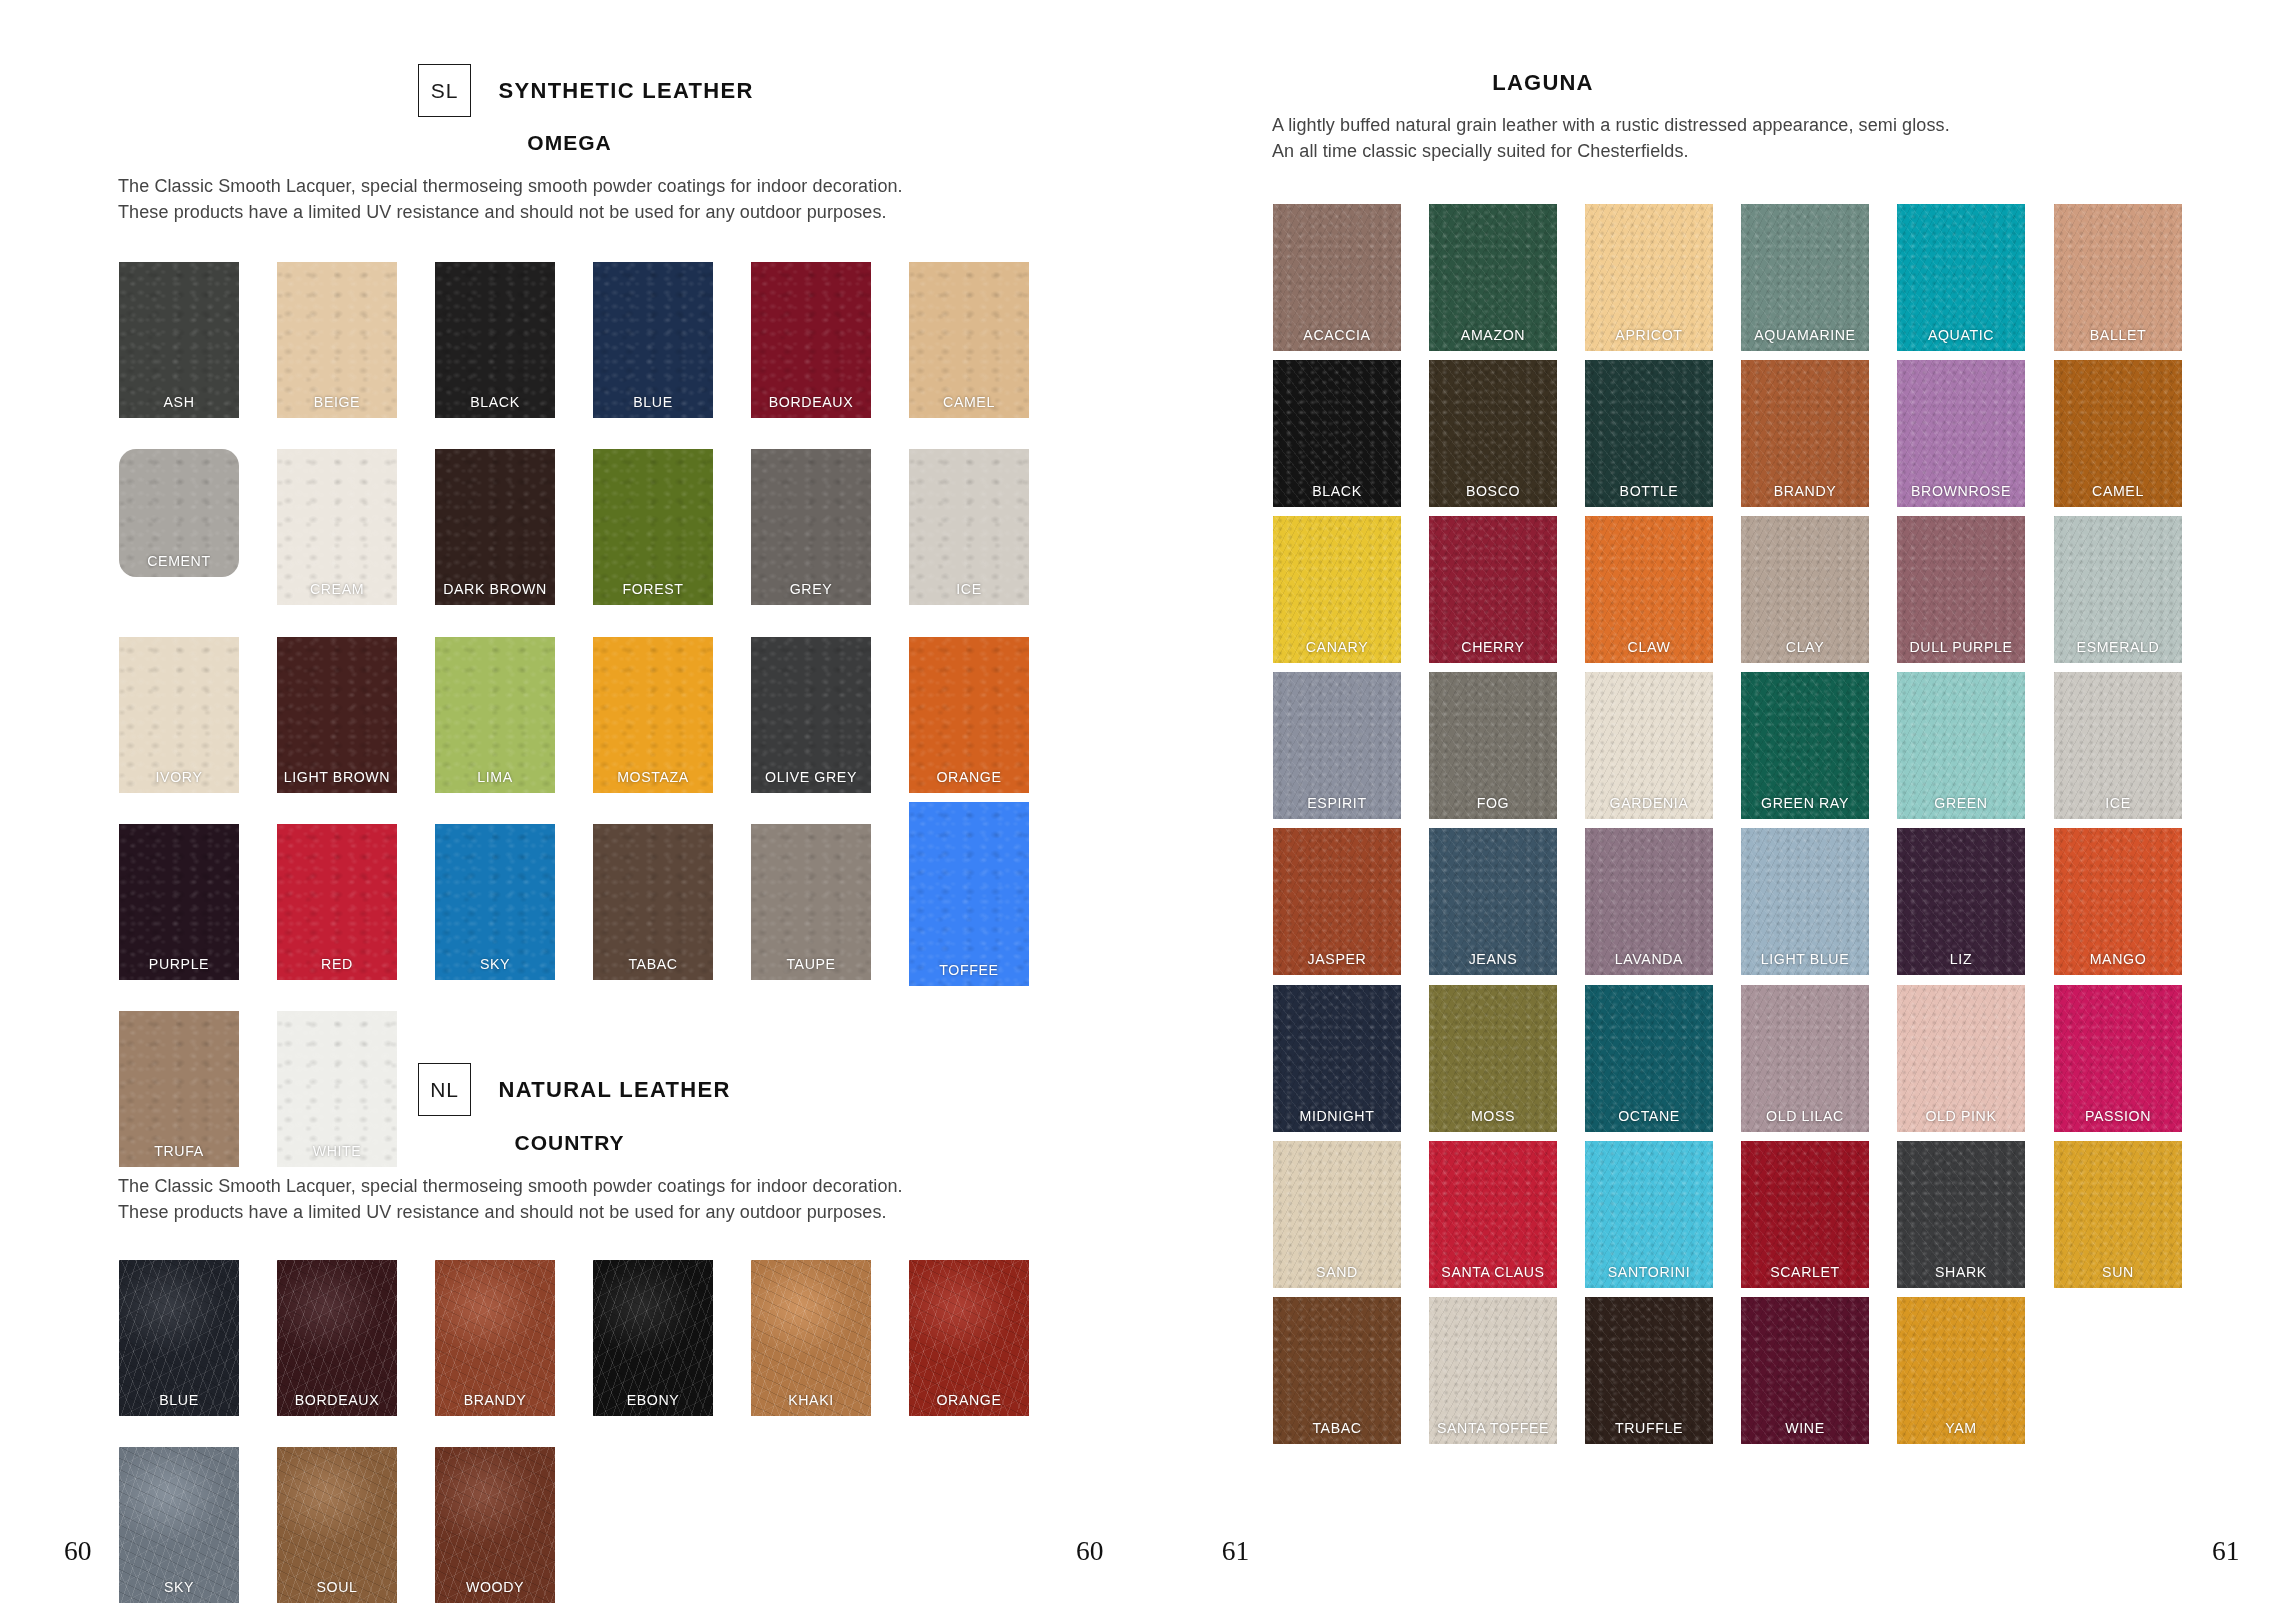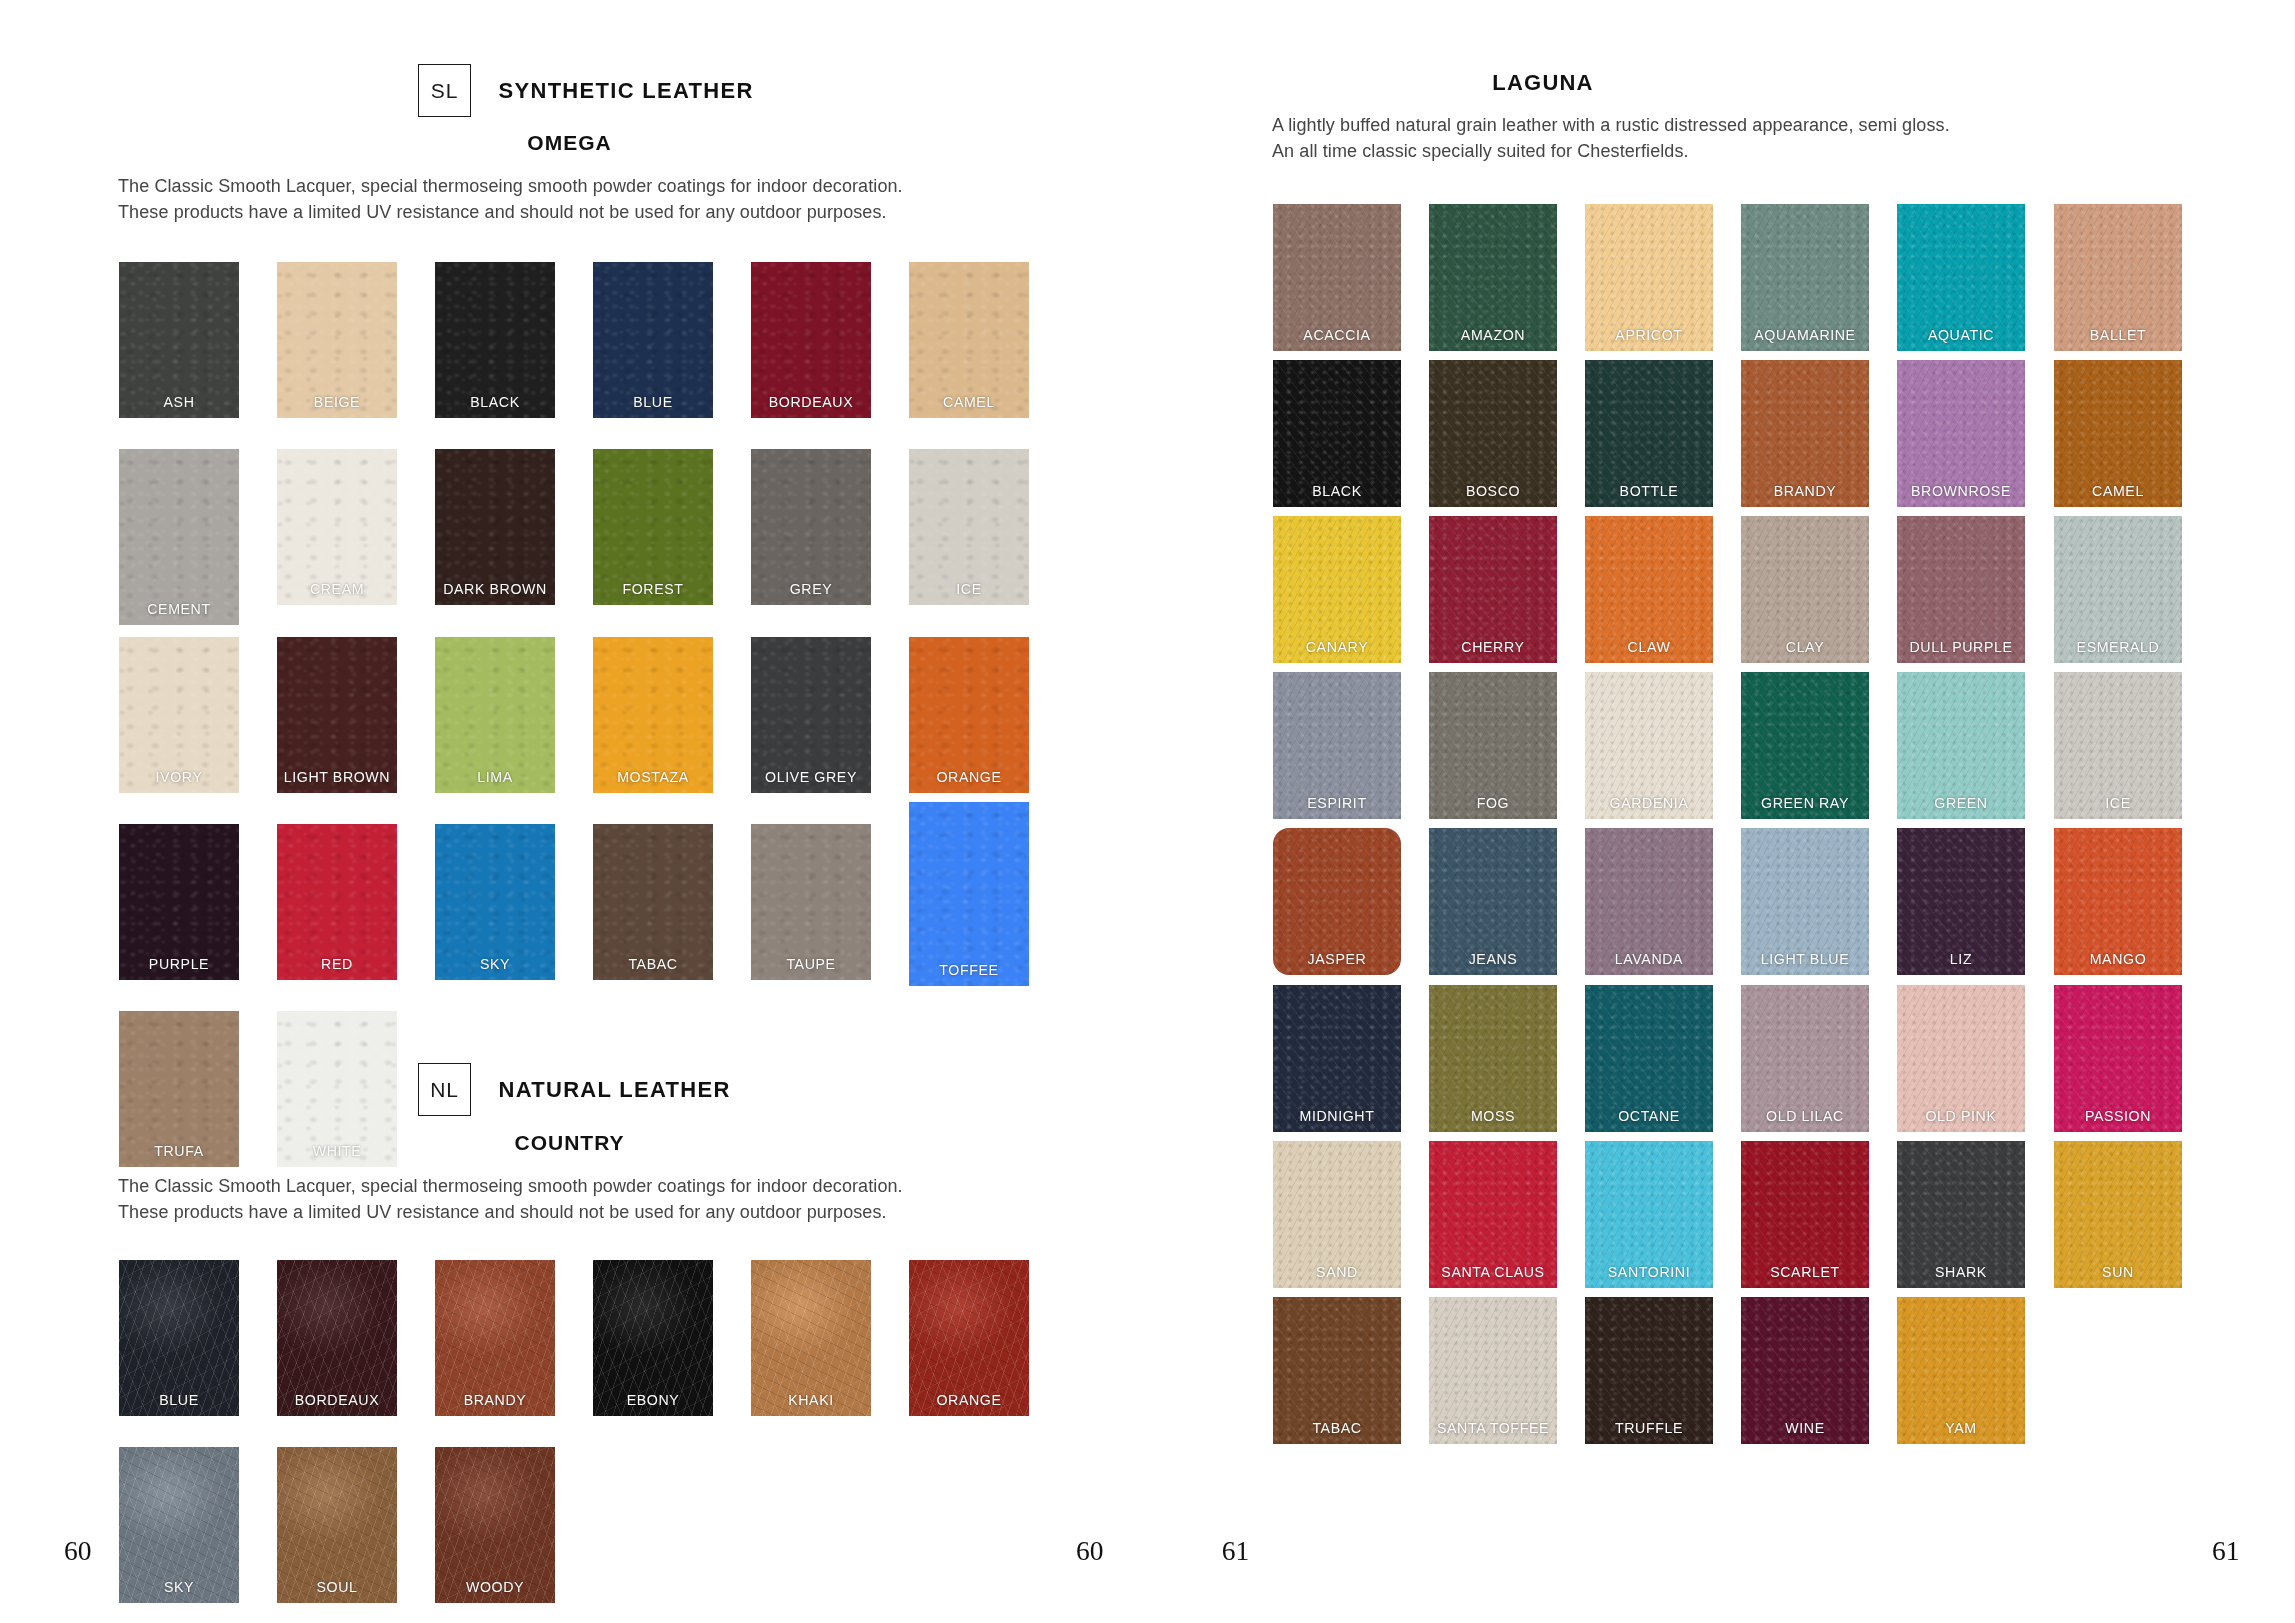--- a/index.html
+++ b/index.html
@@ -148,21 +148,21 @@
           <div class="nm">BLUE</div>
         </div>
         <div class="swatch" style="position: absolute; width: 120px; height: 156px; left: 632px; top: 0px; background-color: rgb(125, 19, 38);">
           <div class="tex tex-omega"></div>
           <div class="nm">BORDEAUX</div>
         </div>
         <div class="swatch" style="position: absolute; width: 120px; height: 156px; left: 790px; top: 0px; background-color: rgb(220, 185, 141);">
           <div class="tex tex-omega"></div>
           <div class="nm">CAMEL</div>
         </div>
-        <div class="swatch" style="position: absolute; width: 120px; height: 176px; left: 0px; top: 187px; background-color: rgb(169, 166, 161);">
+        <div class="swatch" style="position: absolute; width: 120px; height: 128px; left: 0px; top: 187px; background-color: rgb(169, 166, 161); border-radius: 17px;">
           <div class="tex tex-omega"></div>
           <div class="nm">CEMENT</div>
         </div>
         <div class="swatch" style="position: absolute; width: 120px; height: 156px; left: 158px; top: 187px; background-color: rgb(236, 231, 223);">
           <div class="tex tex-omega"></div>
           <div class="nm">CREAM</div>
         </div>
         <div class="swatch" style="position: absolute; width: 120px; height: 156px; left: 316px; top: 187px; background-color: rgb(50, 33, 29);">
           <div class="tex tex-omega"></div>
           <div class="nm">DARK BROWN</div>
@@ -391,21 +391,21 @@
           <div class="nm">GREEN RAY</div>
         </div>
         <div class="swatch" style="position: absolute; width: 128px; height: 147px; left: 624px; top: 468px; background-color: rgb(145, 203, 198);">
           <div class="tex tex-laguna"></div>
           <div class="nm">GREEN</div>
         </div>
         <div class="swatch" style="position: absolute; width: 128px; height: 147px; left: 781px; top: 468px; background-color: rgb(203, 200, 194);">
           <div class="tex tex-laguna"></div>
           <div class="nm">ICE</div>
         </div>
-        <div class="swatch" style="position: absolute; width: 128px; height: 147px; left: 0px; top: 624px; background-color: rgb(156, 69, 39); border-radius: 16px;">
+        <div class="swatch" style="position: absolute; width: 128px; height: 147px; left: 0px; top: 624px; background-color: rgb(156, 69, 39);">
           <div class="tex tex-laguna"></div>
           <div class="nm">JASPER</div>
         </div>
         <div class="swatch" style="position: absolute; width: 128px; height: 147px; left: 156px; top: 624px; background-color: rgb(60, 85, 103);">
           <div class="tex tex-laguna"></div>
           <div class="nm">JEANS</div>
         </div>
         <div class="swatch" style="position: absolute; width: 128px; height: 147px; left: 312px; top: 624px; background-color: rgb(140, 116, 132);">
           <div class="tex tex-laguna"></div>
           <div class="nm">LAVANDA</div>

